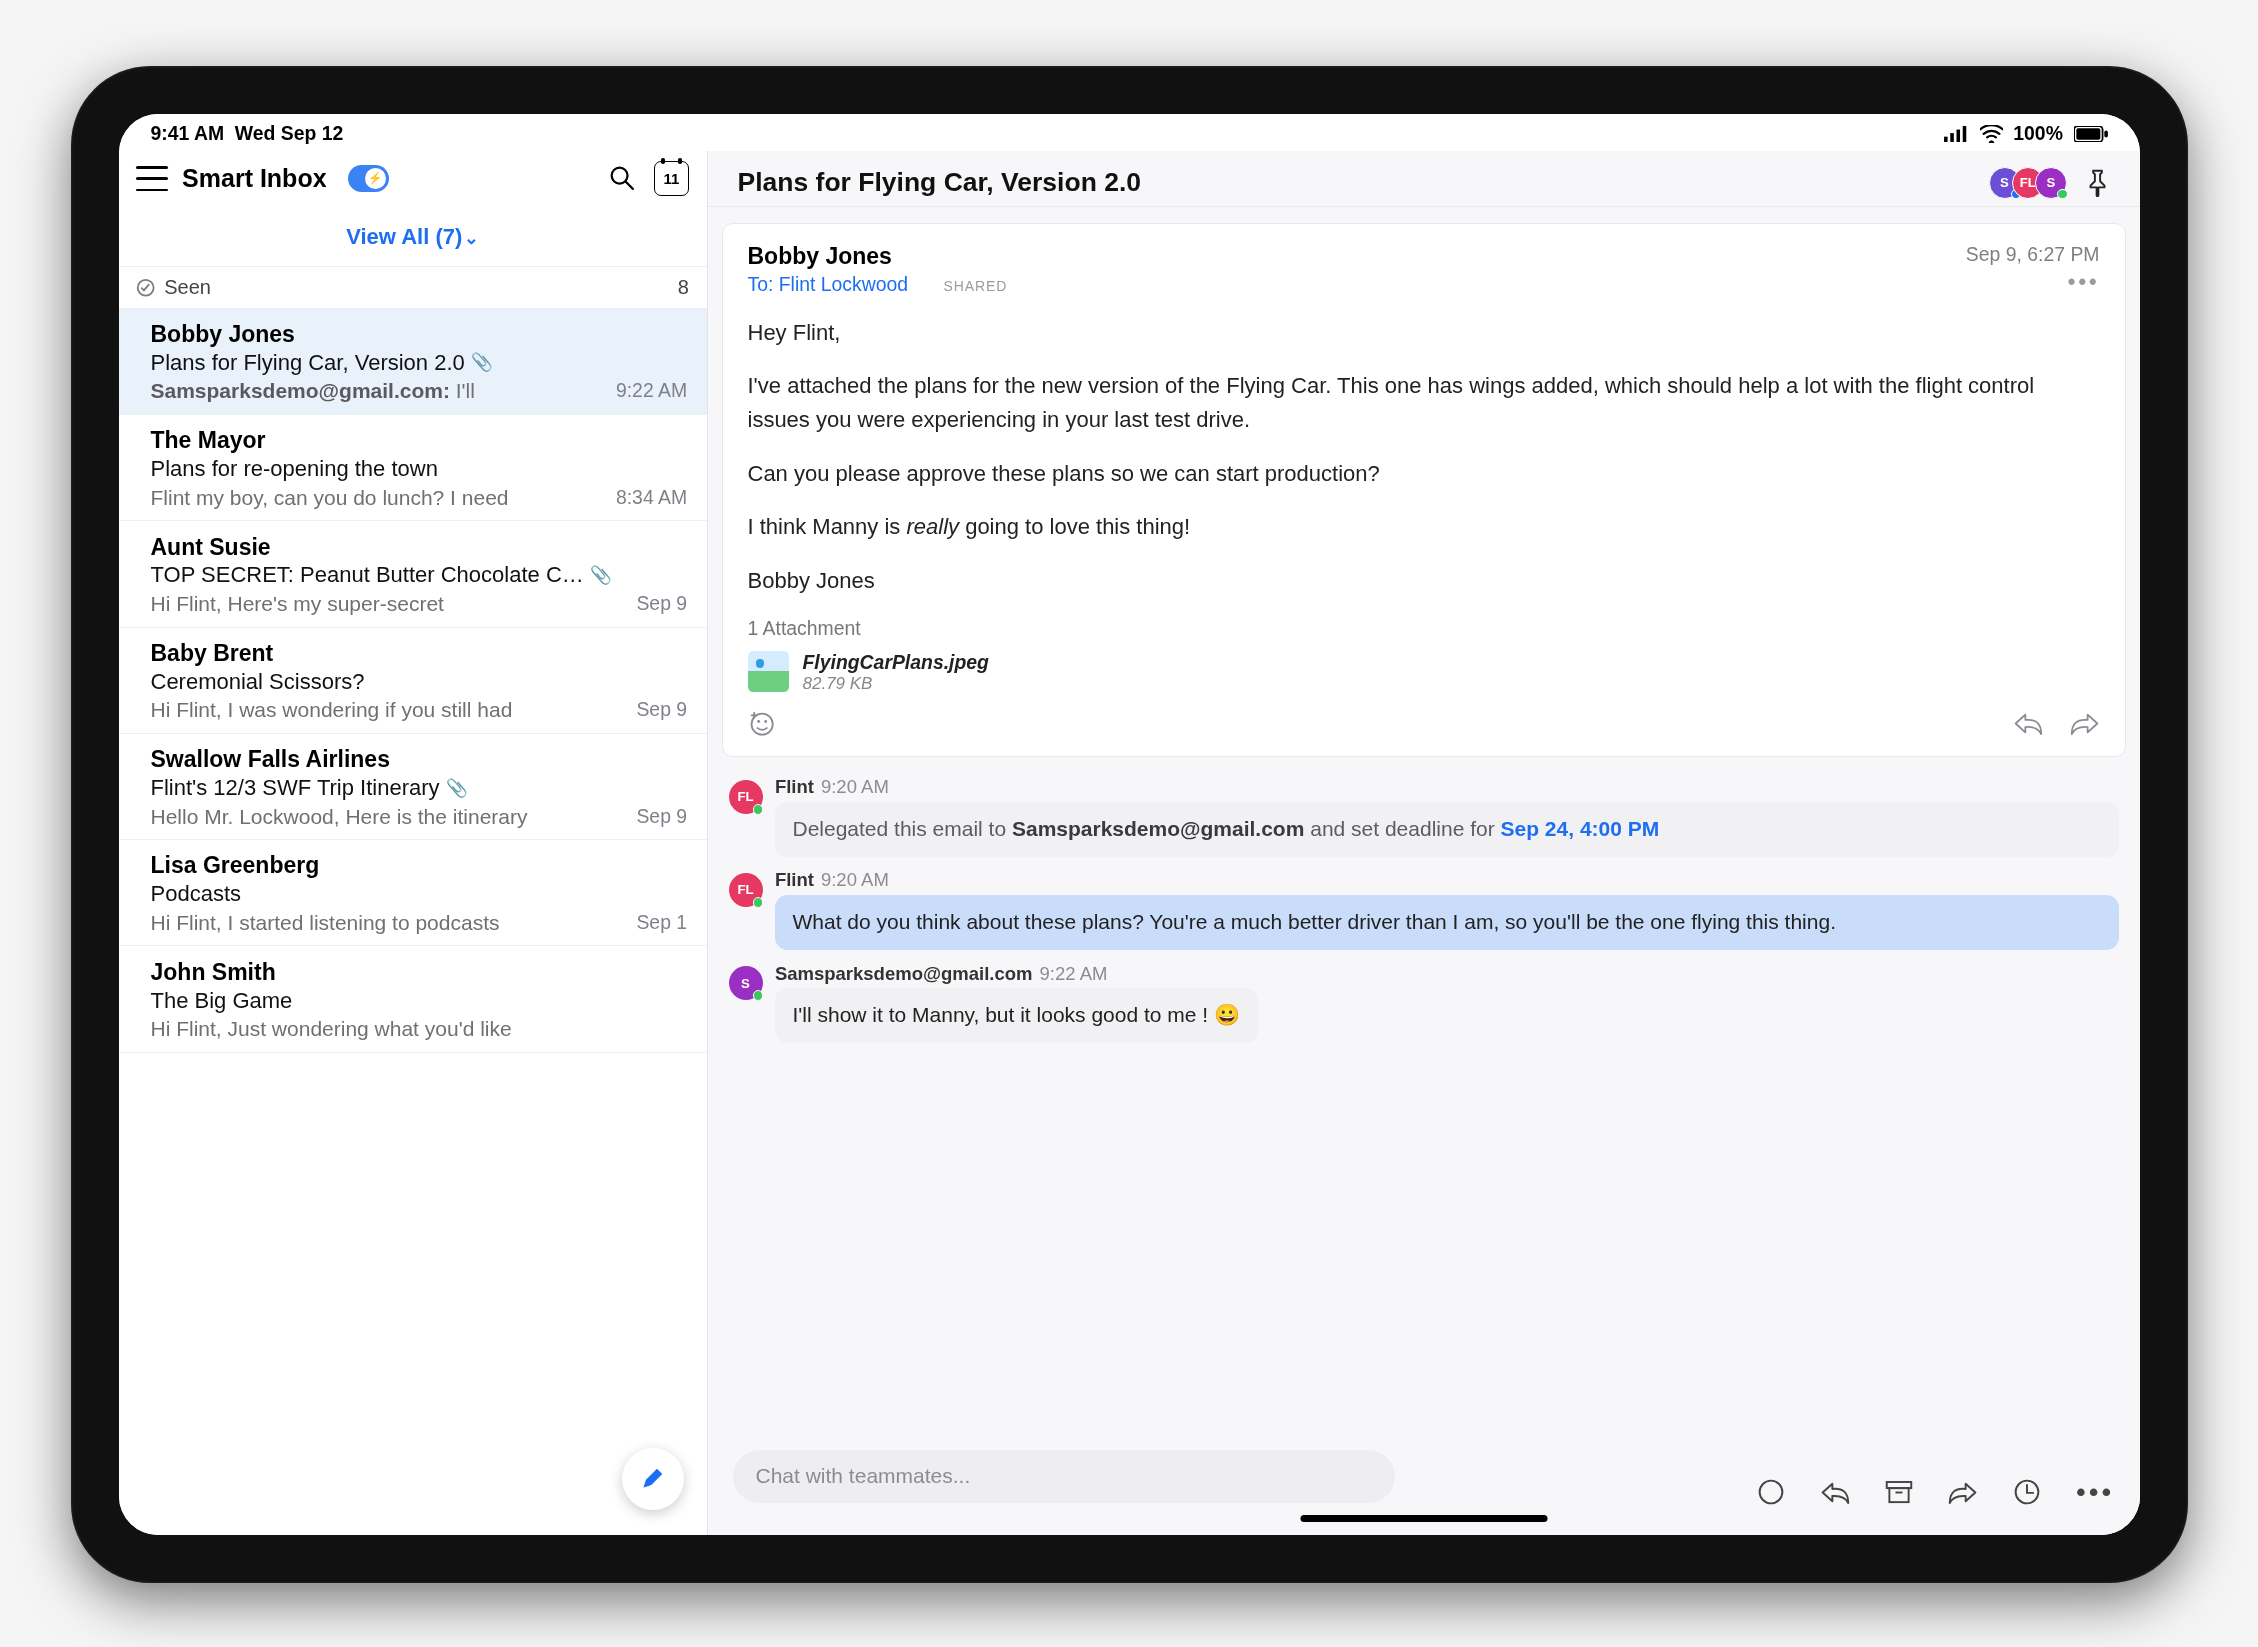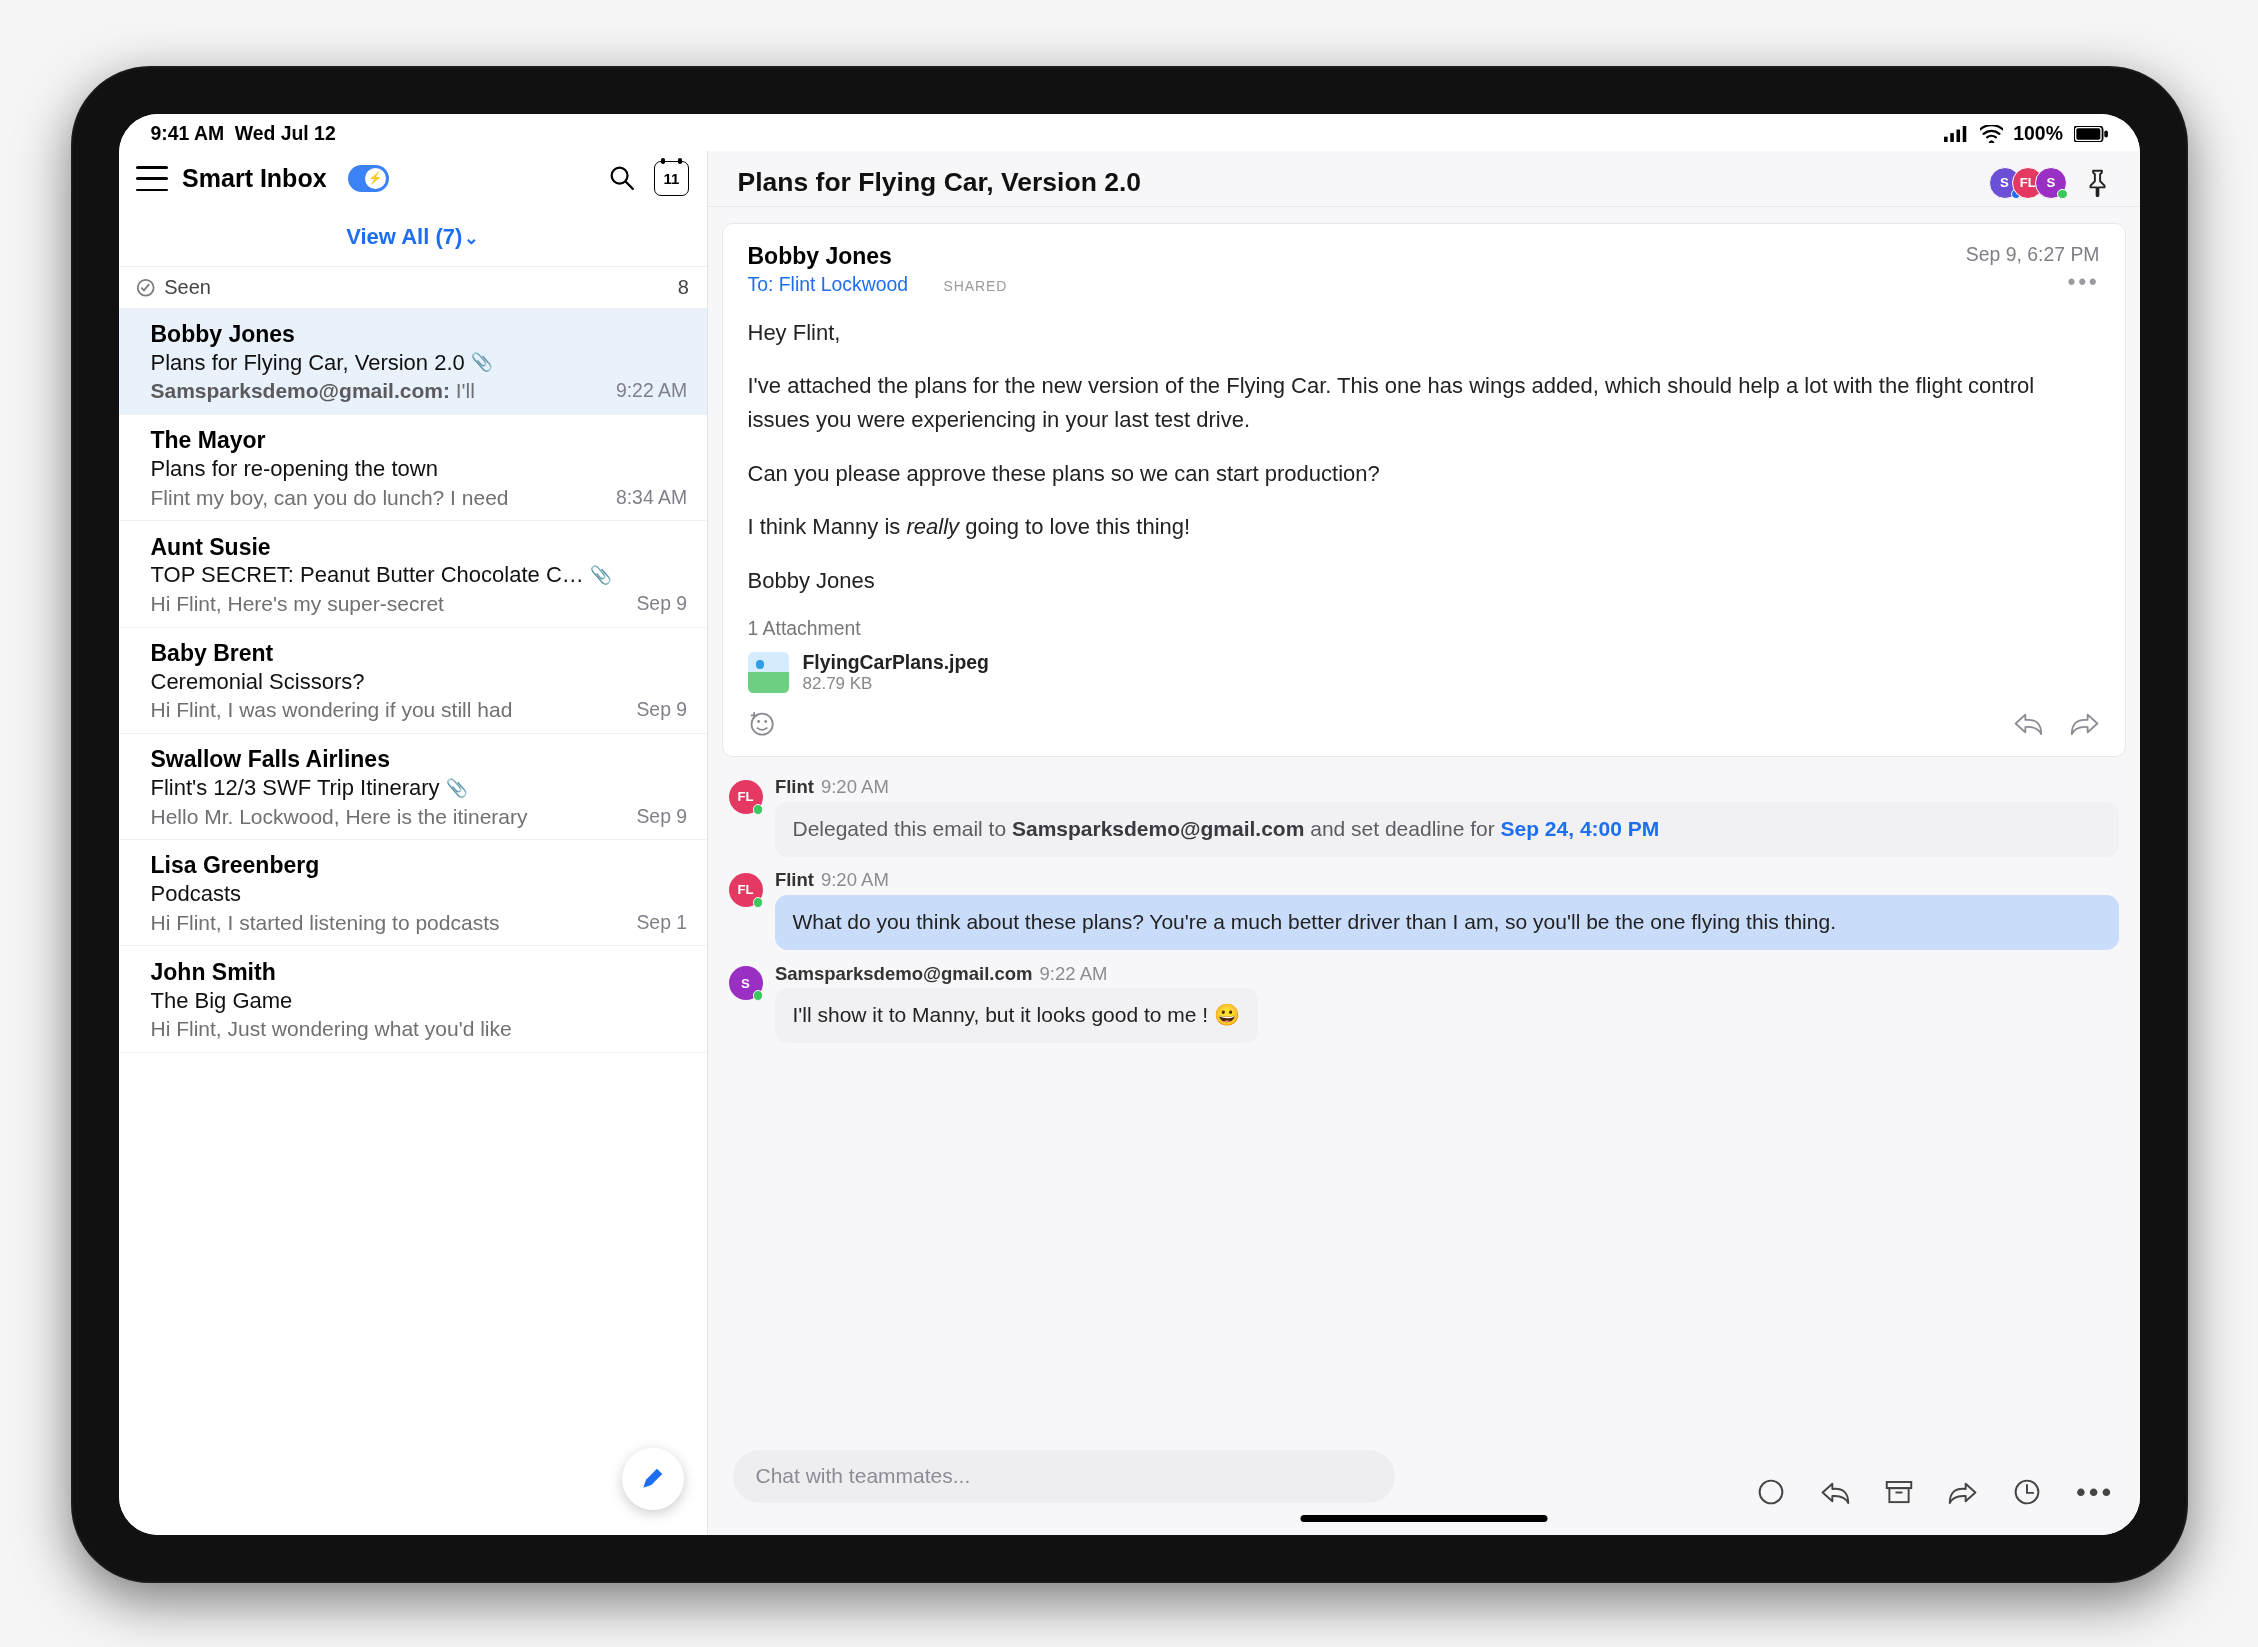--- a/index.html
+++ b/index.html
@@ -123,21 +123,21 @@
   }
   .msg-head { display:flex; justify-content:space-between; align-items:flex-start;}
   .msg-from { font-size:23px; font-weight:700; color:#000;}
   .msg-to { font-size:19.4px; color:#1e6ef2; margin-top:3.5px;}
   .shared-label { font-size:14px; color:#9a9aa0; letter-spacing:0.9px; margin-left:30px;}
   .msg-date { font-size:19.4px; color:#7e7e86;}
   .more-dots { color:#9a9aa0; font-size:23px; letter-spacing:2.6px; margin-top:3.5px; text-align:right;}
   .msg-body { font-size:22px; color:#222; line-height:1.55; margin-top:19.4px;}
   .msg-body p { margin-bottom:19.4px;}
   .attachments-label { margin-top:5.3px; font-size:19.4px; color:#777;}
-  .attach-row { display:flex; align-items:center; gap:14px; margin-top:10.6px;}
+  .attach-row { display:flex; align-items:flex-start; gap:14px; margin-top:10.6px;font-style:italic;}
   .attach-thumb { width:41px; height:41px; background:linear-gradient(180deg,#d5ecff 50%, #6ccf82 50%); border-radius:5.3px; position:relative;}
   .attach-thumb::after{content:''; position:absolute; left:8px; top:8px; width:8.8px; height:8.8px; background:#2f9de5; border-radius:50%;}
   .attach-meta { display:flex; flex-direction:column;}
   .attach-name { font-size:19.4px; font-weight:600; color:#222;}
   .attach-size { font-size:17px; color:#888;}
   .msg-actions { display:flex; justify-content:space-between; align-items:center; margin-top:16px; color:#9a9aa0; font-size:25px;}
   .msg-actions-right { display:flex; gap:26.5px;}
   .chat-thread { padding: 3.5px 21px 0; }
   .chat-row { display:flex; gap:12.4px; margin-bottom:12.4px;}
   .chat-av { width:34px; height:34px; border-radius:50%; color:#fff; font-size:13.2px; font-weight:600; display:flex; align-items:center; justify-content:center; position:relative; margin-top:3.5px;}
@@ -170,21 +170,21 @@
 </style>
 </head>
 <body>
 
 <div class="device-frame">
   <div class="screen">
 
     <div class="status-bar">
       <div class="status-left">
         <span>9:41 AM</span>
-        <span>Wed Jul 12</span>
+        <span>Wed Sep 12</span>
       </div>
       <div class="status-right">
         <span>
           <svg width="25" height="16" viewBox="0 0 28 18">
               <rect x="0" y="12" width="4" height="6" fill="#000"></rect>
               <rect x="7" y="8" width="4" height="10" fill="#000"></rect>
               <rect x="14" y="4" width="4" height="14" fill="#000"></rect>
               <rect x="21" y="0" width="4" height="18" fill="#000"></rect>
             </svg>
         </span>

